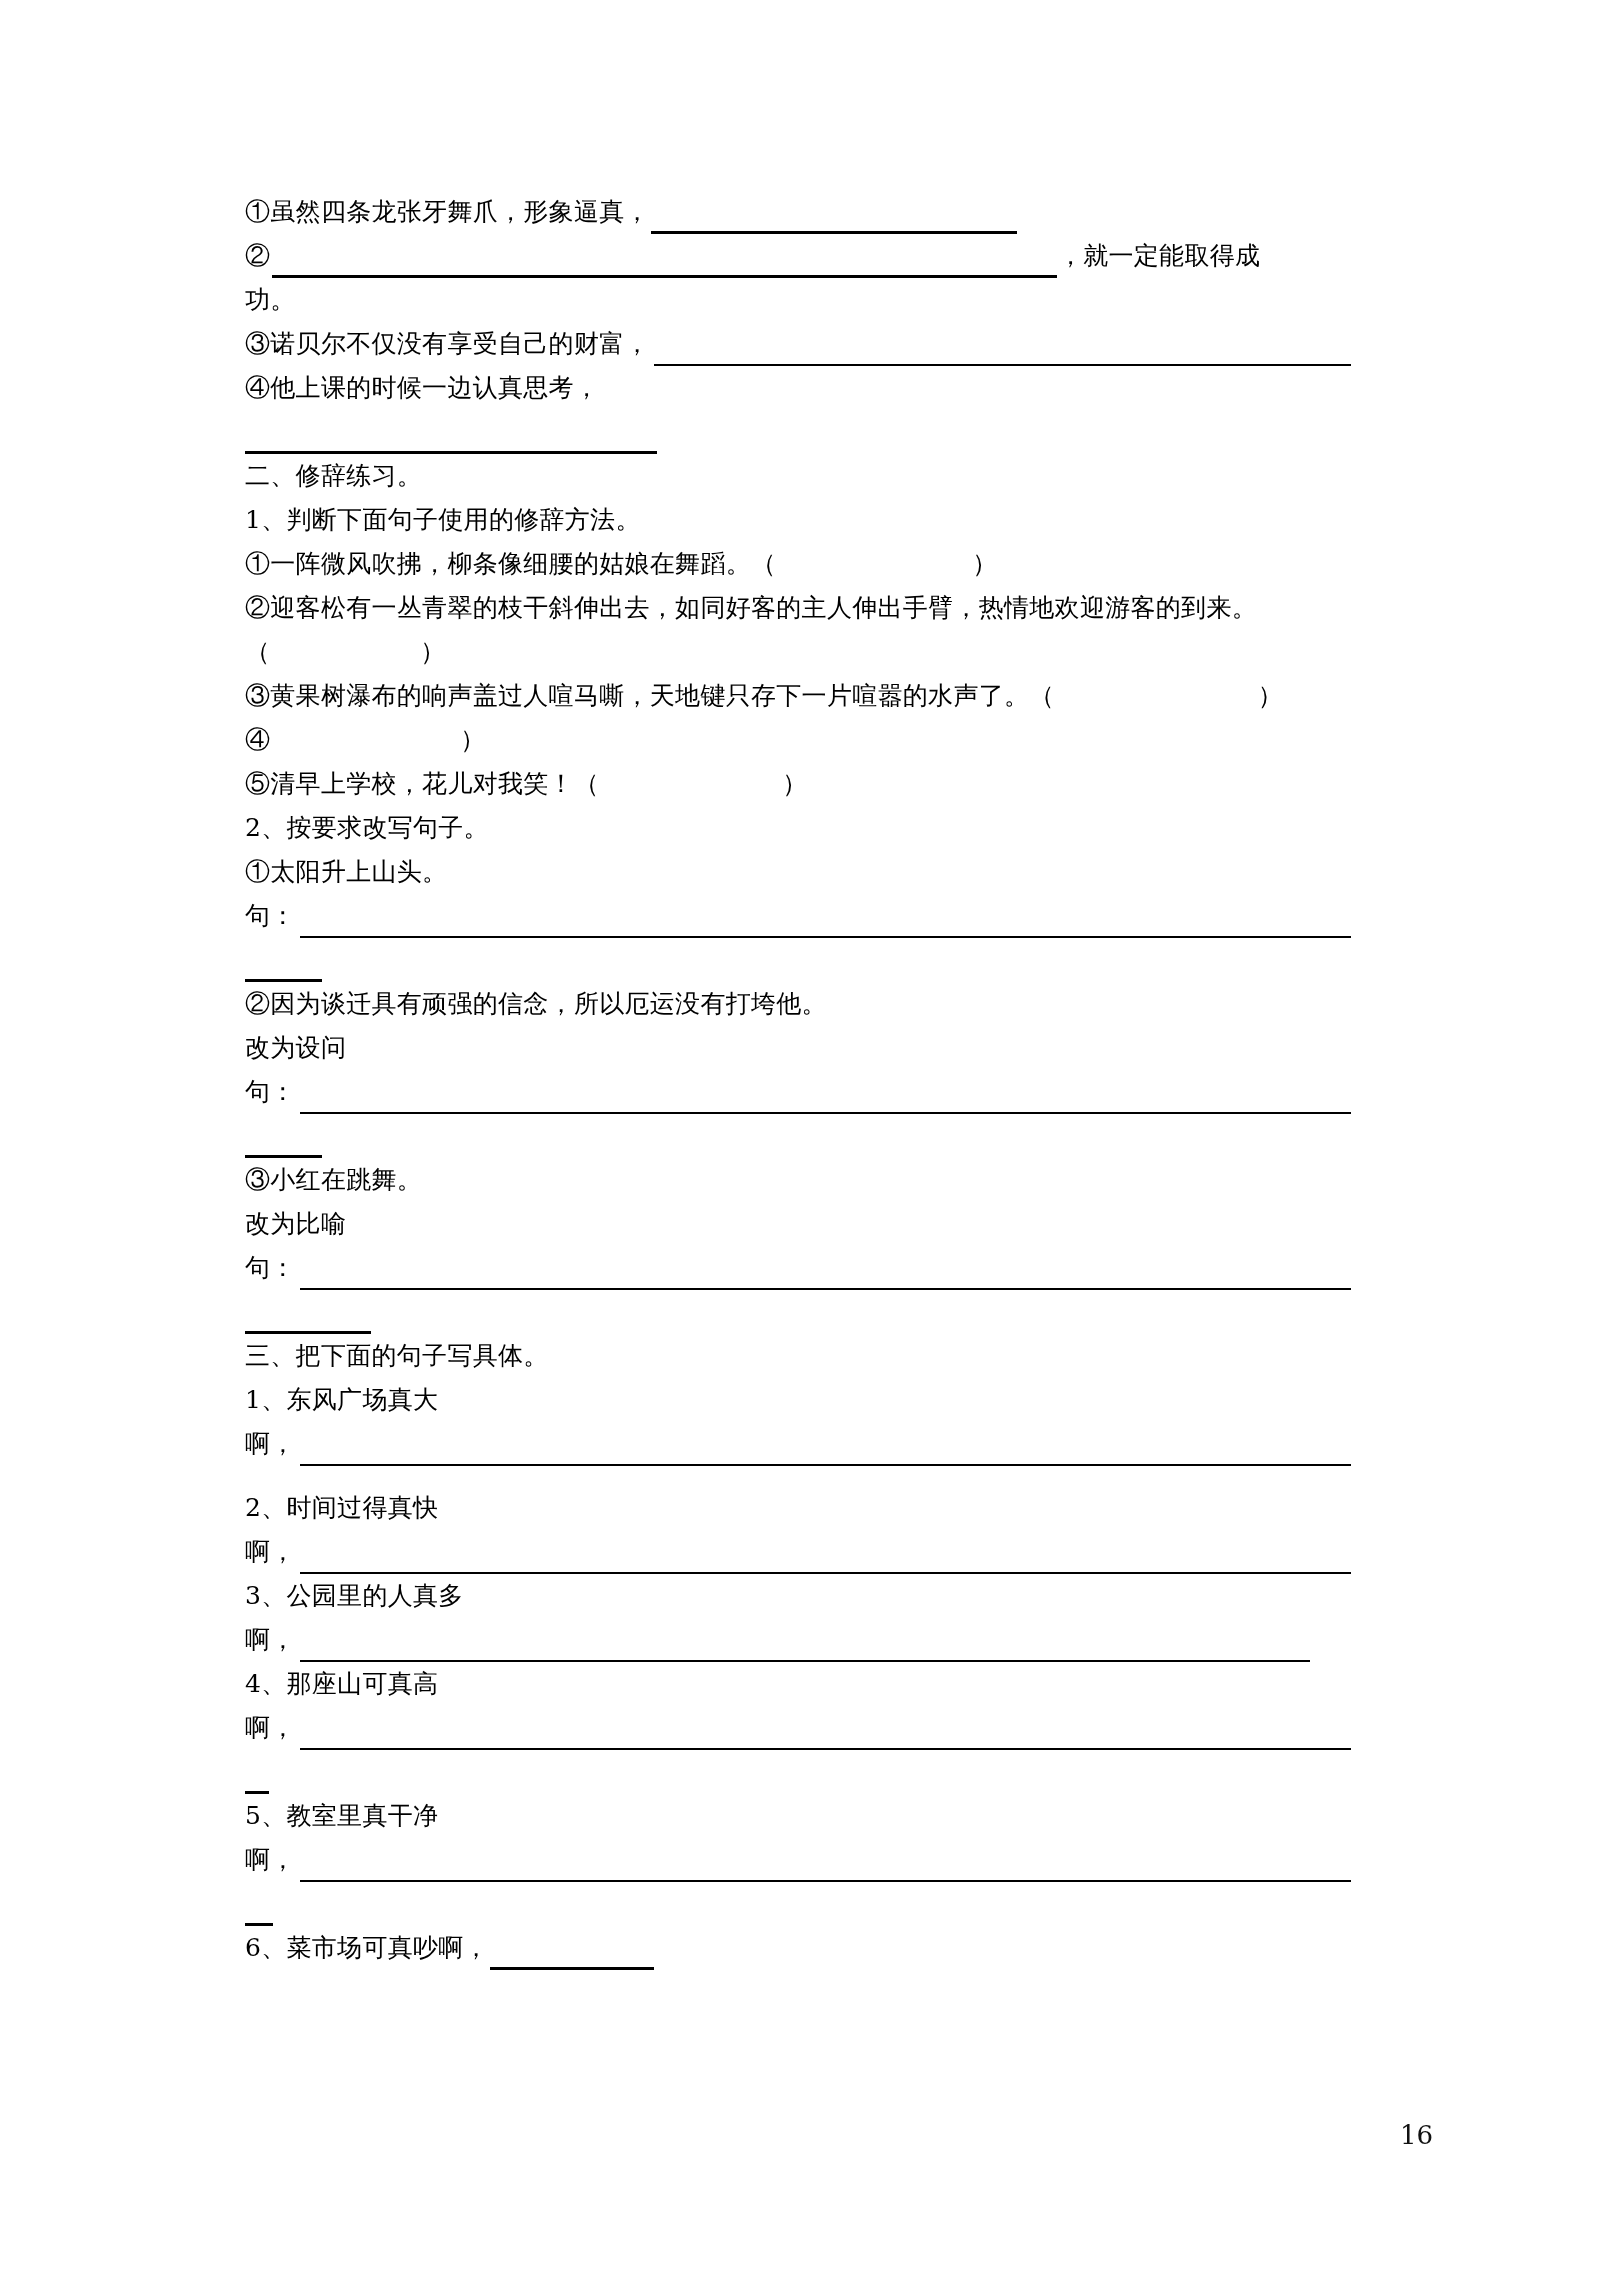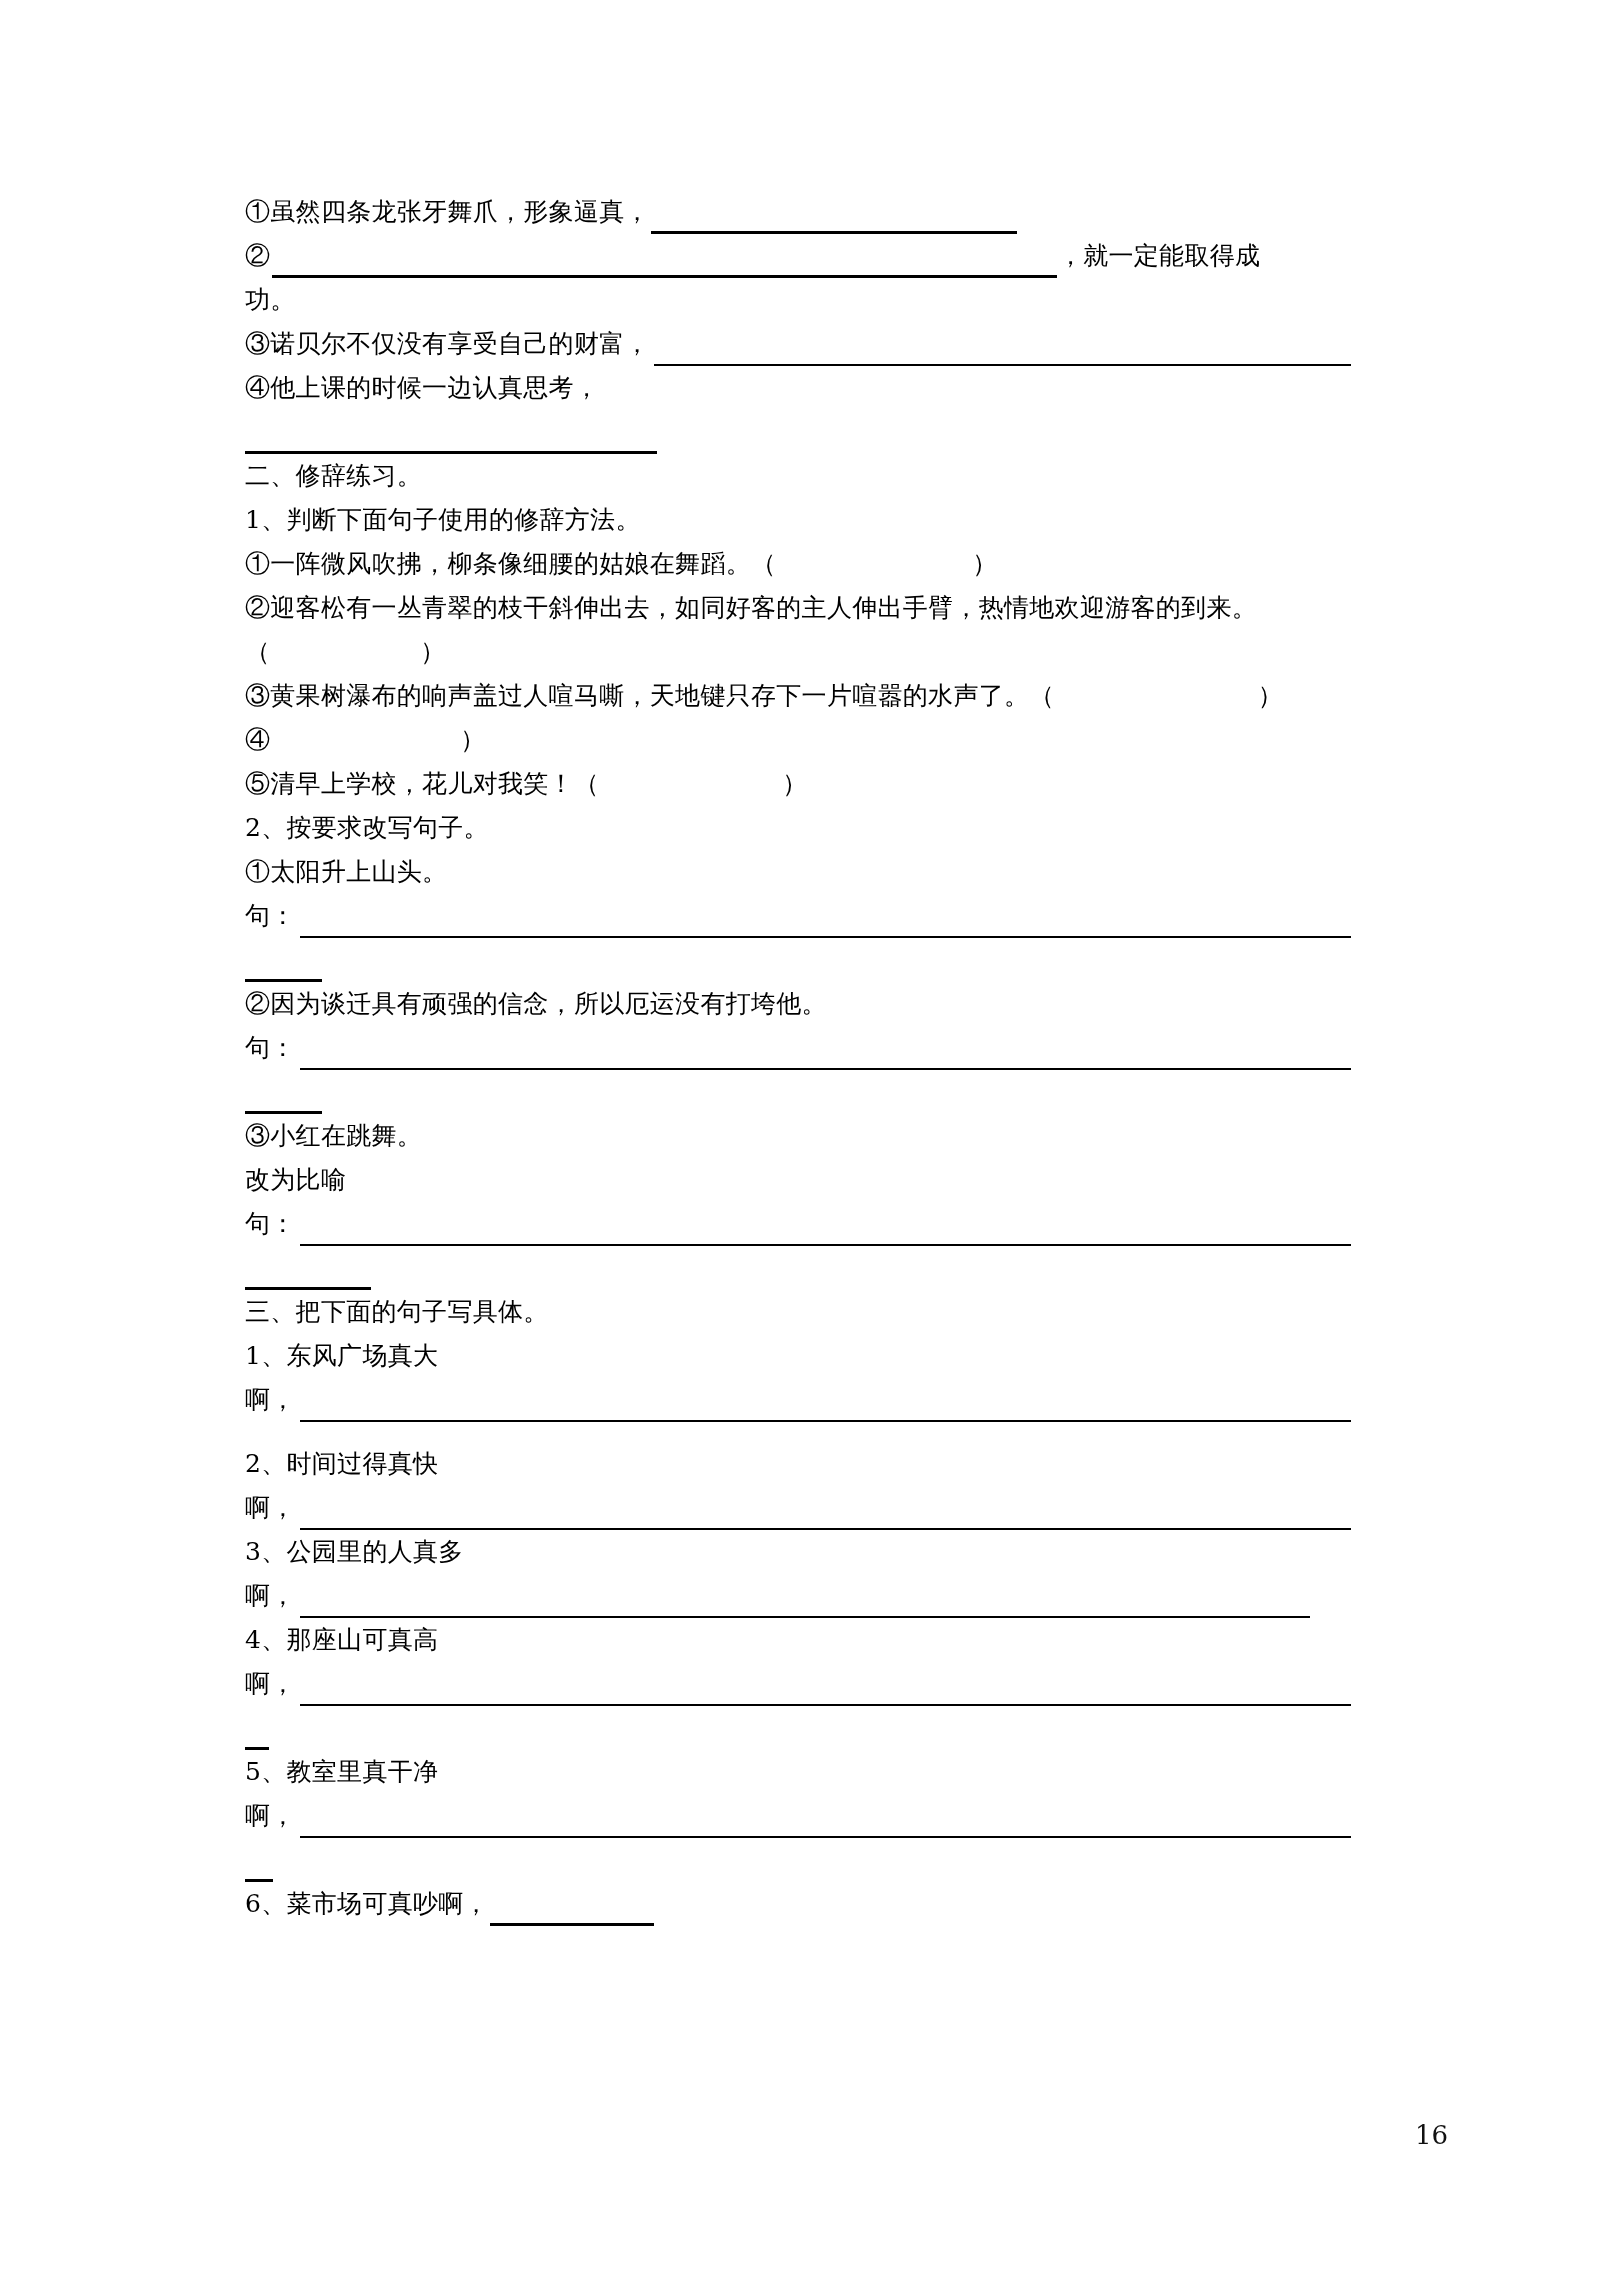--- a/index.html
+++ b/index.html
@@ -61,21 +61,21 @@
   }
   .blank-seg {
     border-bottom: 3.3px solid #000;
     height: 22px;
   }
   .gap-m { height: 19.6px; }
 
   
   .page-number {
     position: absolute;
-    right: 175px;
+    right: 190px;
     top: 2120px;
     font-family: "DejaVu Serif", "Liberation Serif", serif;
     font-size: 26px;
     color: #111;
   }
 
   
   .watermark {
     position: absolute;
     left: 834px;
@@ -191,20 +191,23 @@
     </div>
     <div class="blank-row">
       <span class="blank-seg" style="width:77px;"></span>
     </div>
 
     <div class="line">
       <span class="txt">②</span>
         <span class="txt">因为谈迁具有顽强的信念，所以厄运没有打垮他。</span>
     </div>
     <div class="line">
+      <span class="txt">改为设问</span>
+    </div>
+    <div class="line">
       <span class="txt">句：</span>
         <span class="blank-fill"></span>
     </div>
     <div class="blank-row">
       <span class="blank-seg" style="width:77px;"></span>
     </div>
 
     <div class="line">
       <span class="txt">③</span>
         <span class="txt">小红在跳舞。</span>

